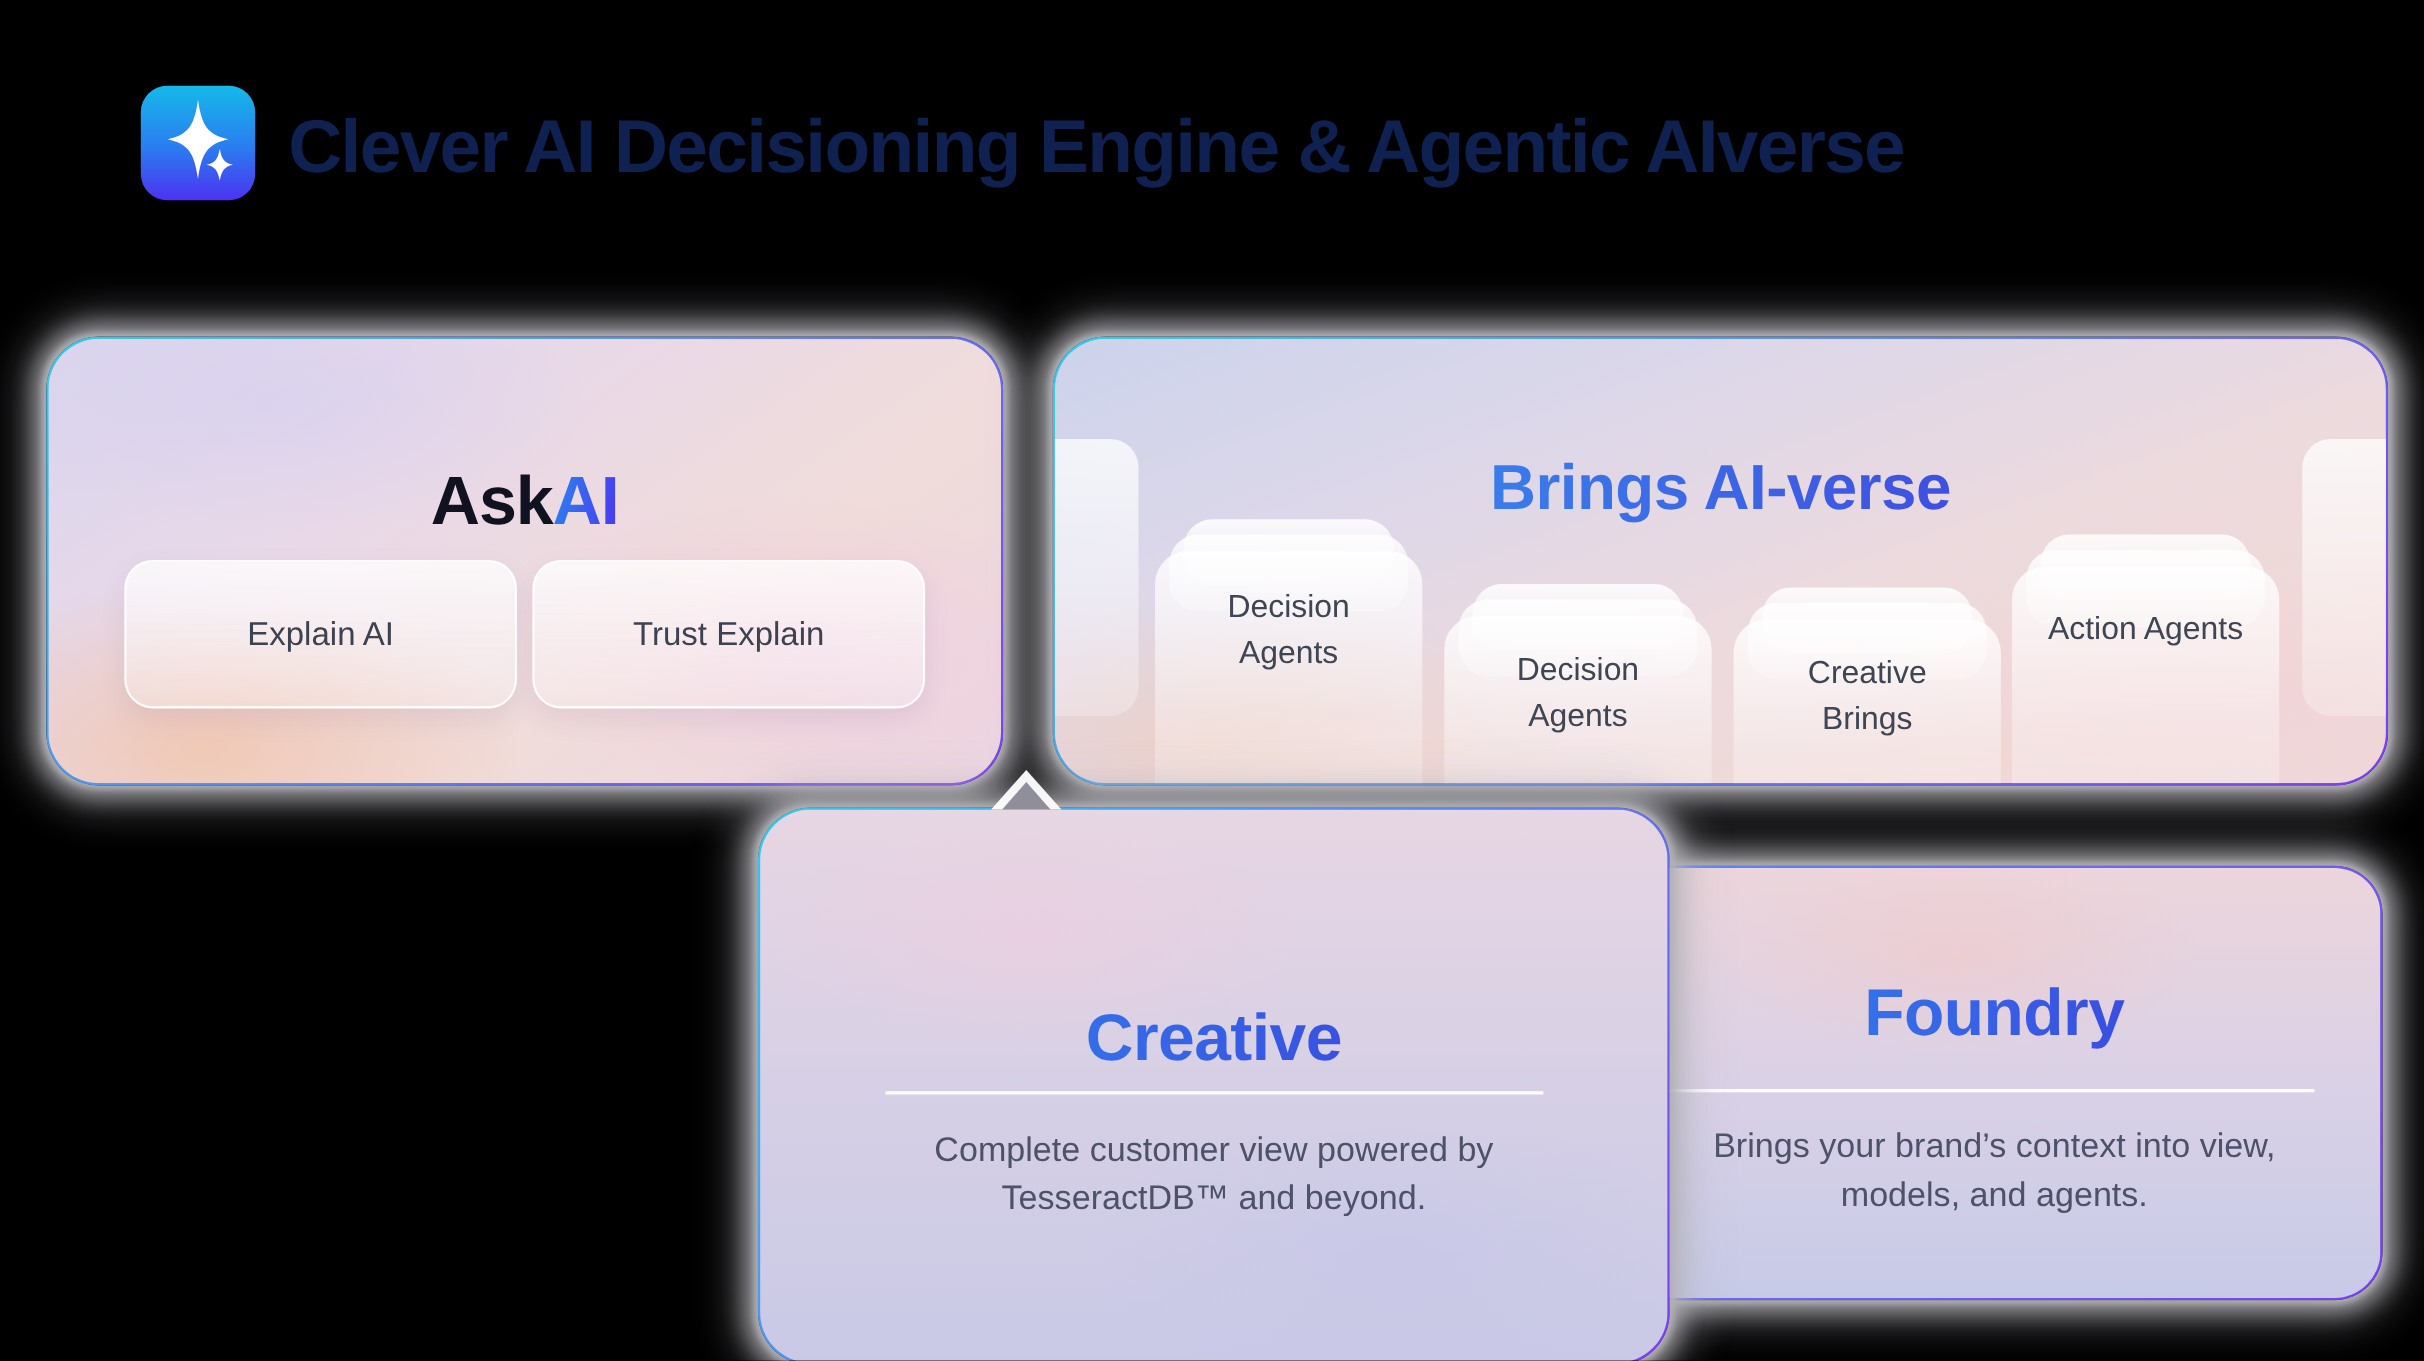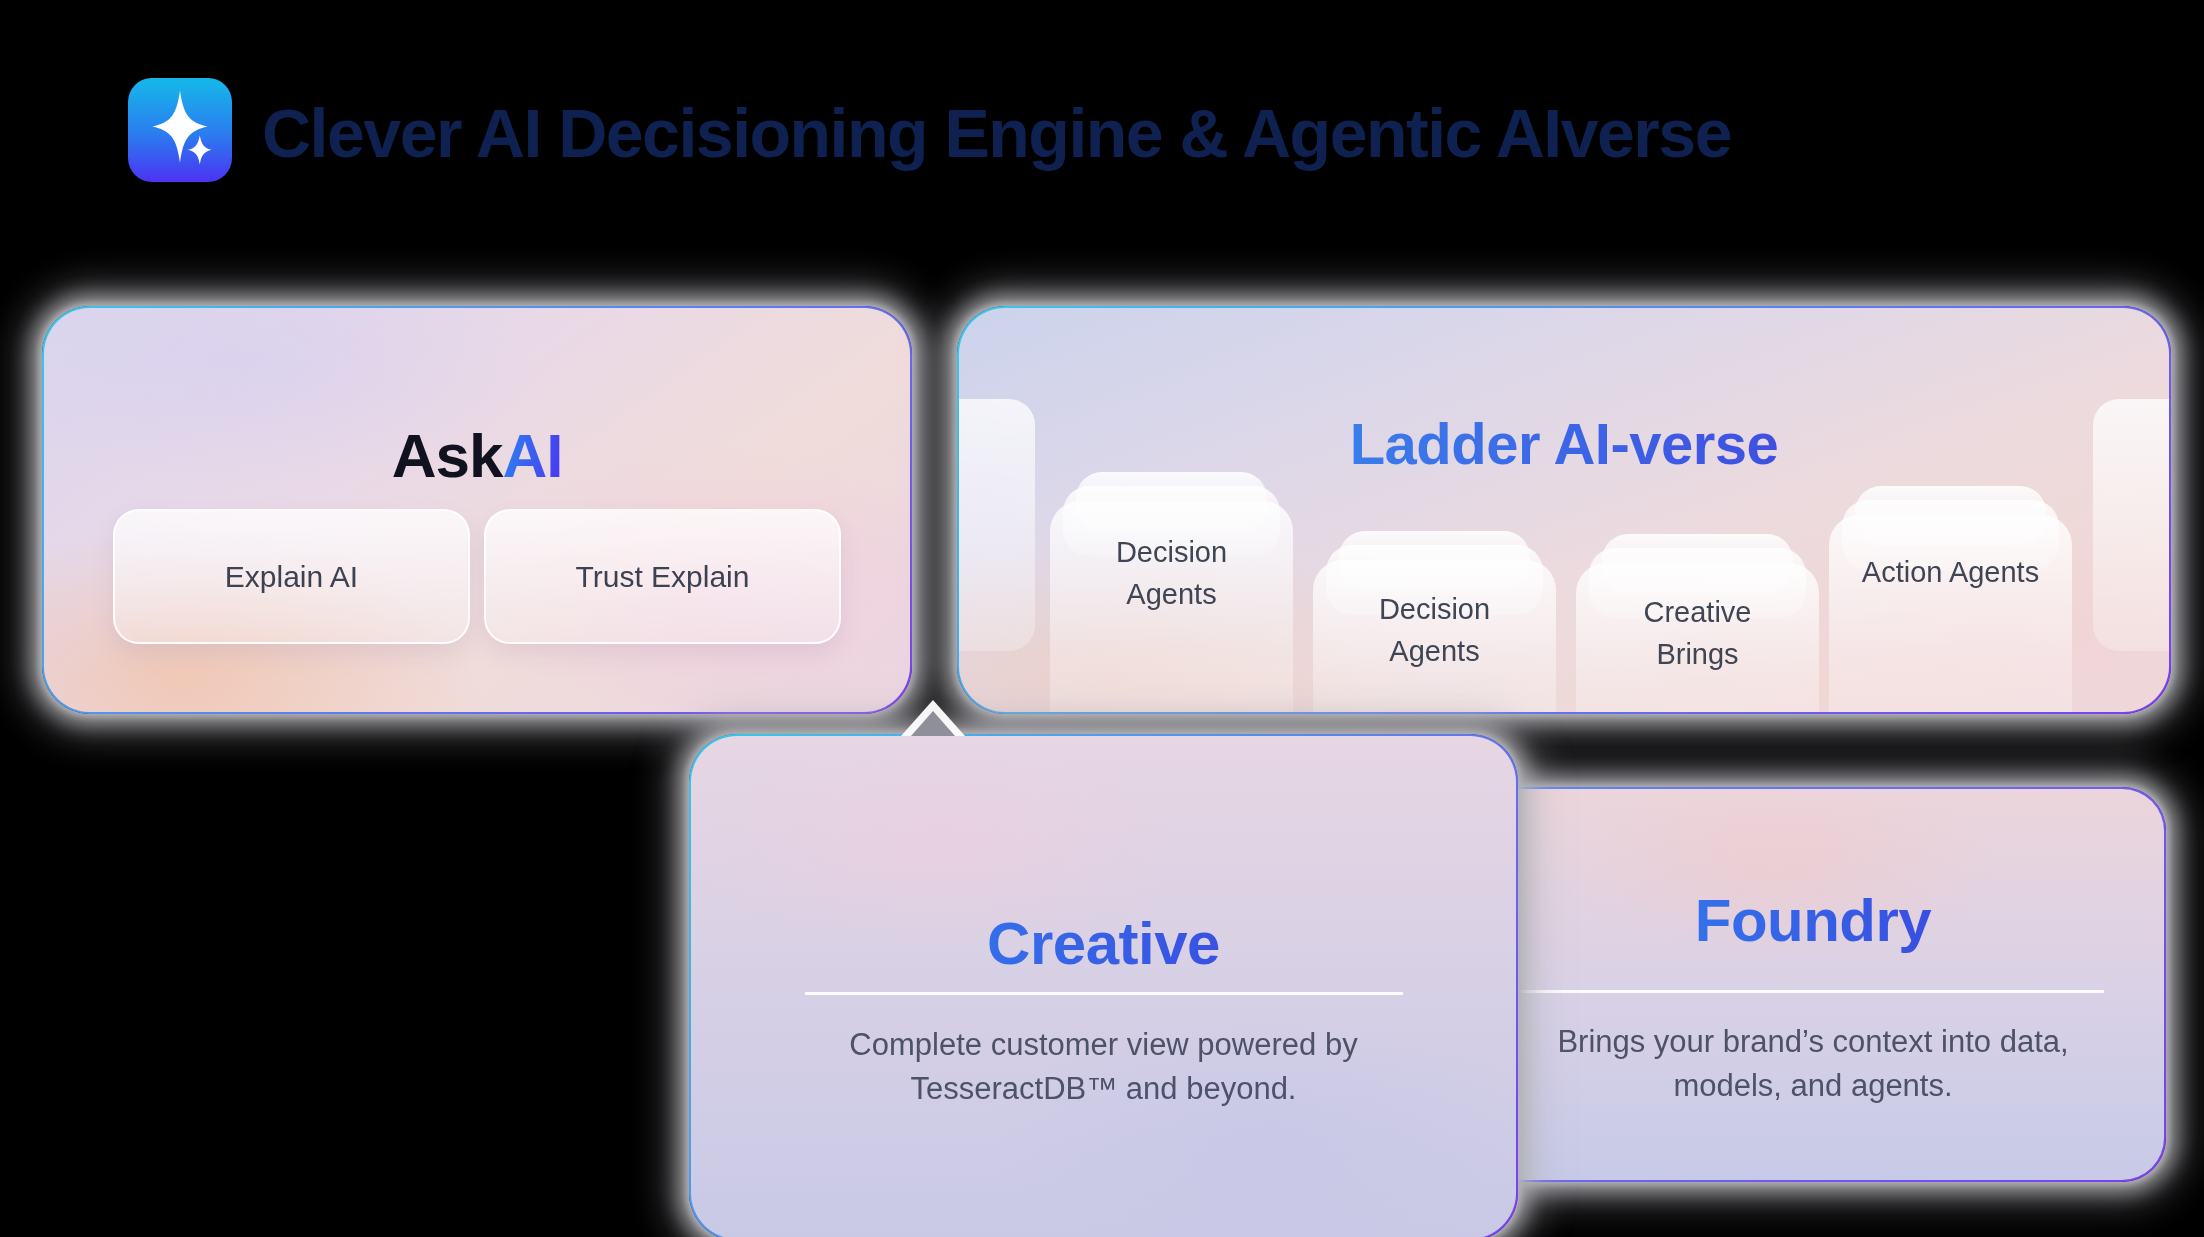--- a/index.html
+++ b/index.html
@@ -233,21 +233,21 @@
     </div>
     <div class="pill pill-explain">
       <span>Explain AI</span>
     </div>
     <div class="pill pill-trust">
       <span>Trust Explain</span>
     </div>
   </div>
 
   <div class="glass-card card-agentic">
-    <div class="centered-abs agentic-title">Ladder AI-verse</div>
+    <div class="centered-abs agentic-title">Brings AI-verse</div>
 
     <div class="partial-stack partial-left"></div>
 
     <div class="st-strategy">
       <div class="stack-layer l-back"></div>
       <div class="stack-layer l-mid"></div>
       <div class="stack-layer stack-main l-main">
         <div class="stack-label">Decision Agents</div>
       </div>
     </div>
@@ -277,21 +277,21 @@
     </div>
 
     <div class="partial-stack partial-right"></div>
   </div>
 
 
   <div class="glass-card card-foundry">
     <div class="centered-abs bc-title bc-title-side grad-text">Foundry</div>
     <div class="bc-divider div-foundry"></div>
     <div class="centered-abs bc-desc bc-desc-side">
-      <span class="desc-inner">Brings your brand’s context into data, models, and agents.</span>
+      <span class="desc-inner">Brings your brand’s context into view, models, and agents.</span>
     </div>
   </div>
 
   <div class="glass-card card-dataverse">
     <div class="centered-abs bc-title bc-title-data grad-text">Creative</div>
     <div class="bc-divider div-dataverse"></div>
     <div class="centered-abs bc-desc bc-desc-data">
       <span class="desc-inner-data">Complete customer view powered by TesseractDB™ and beyond.</span>
     </div>
   </div>

